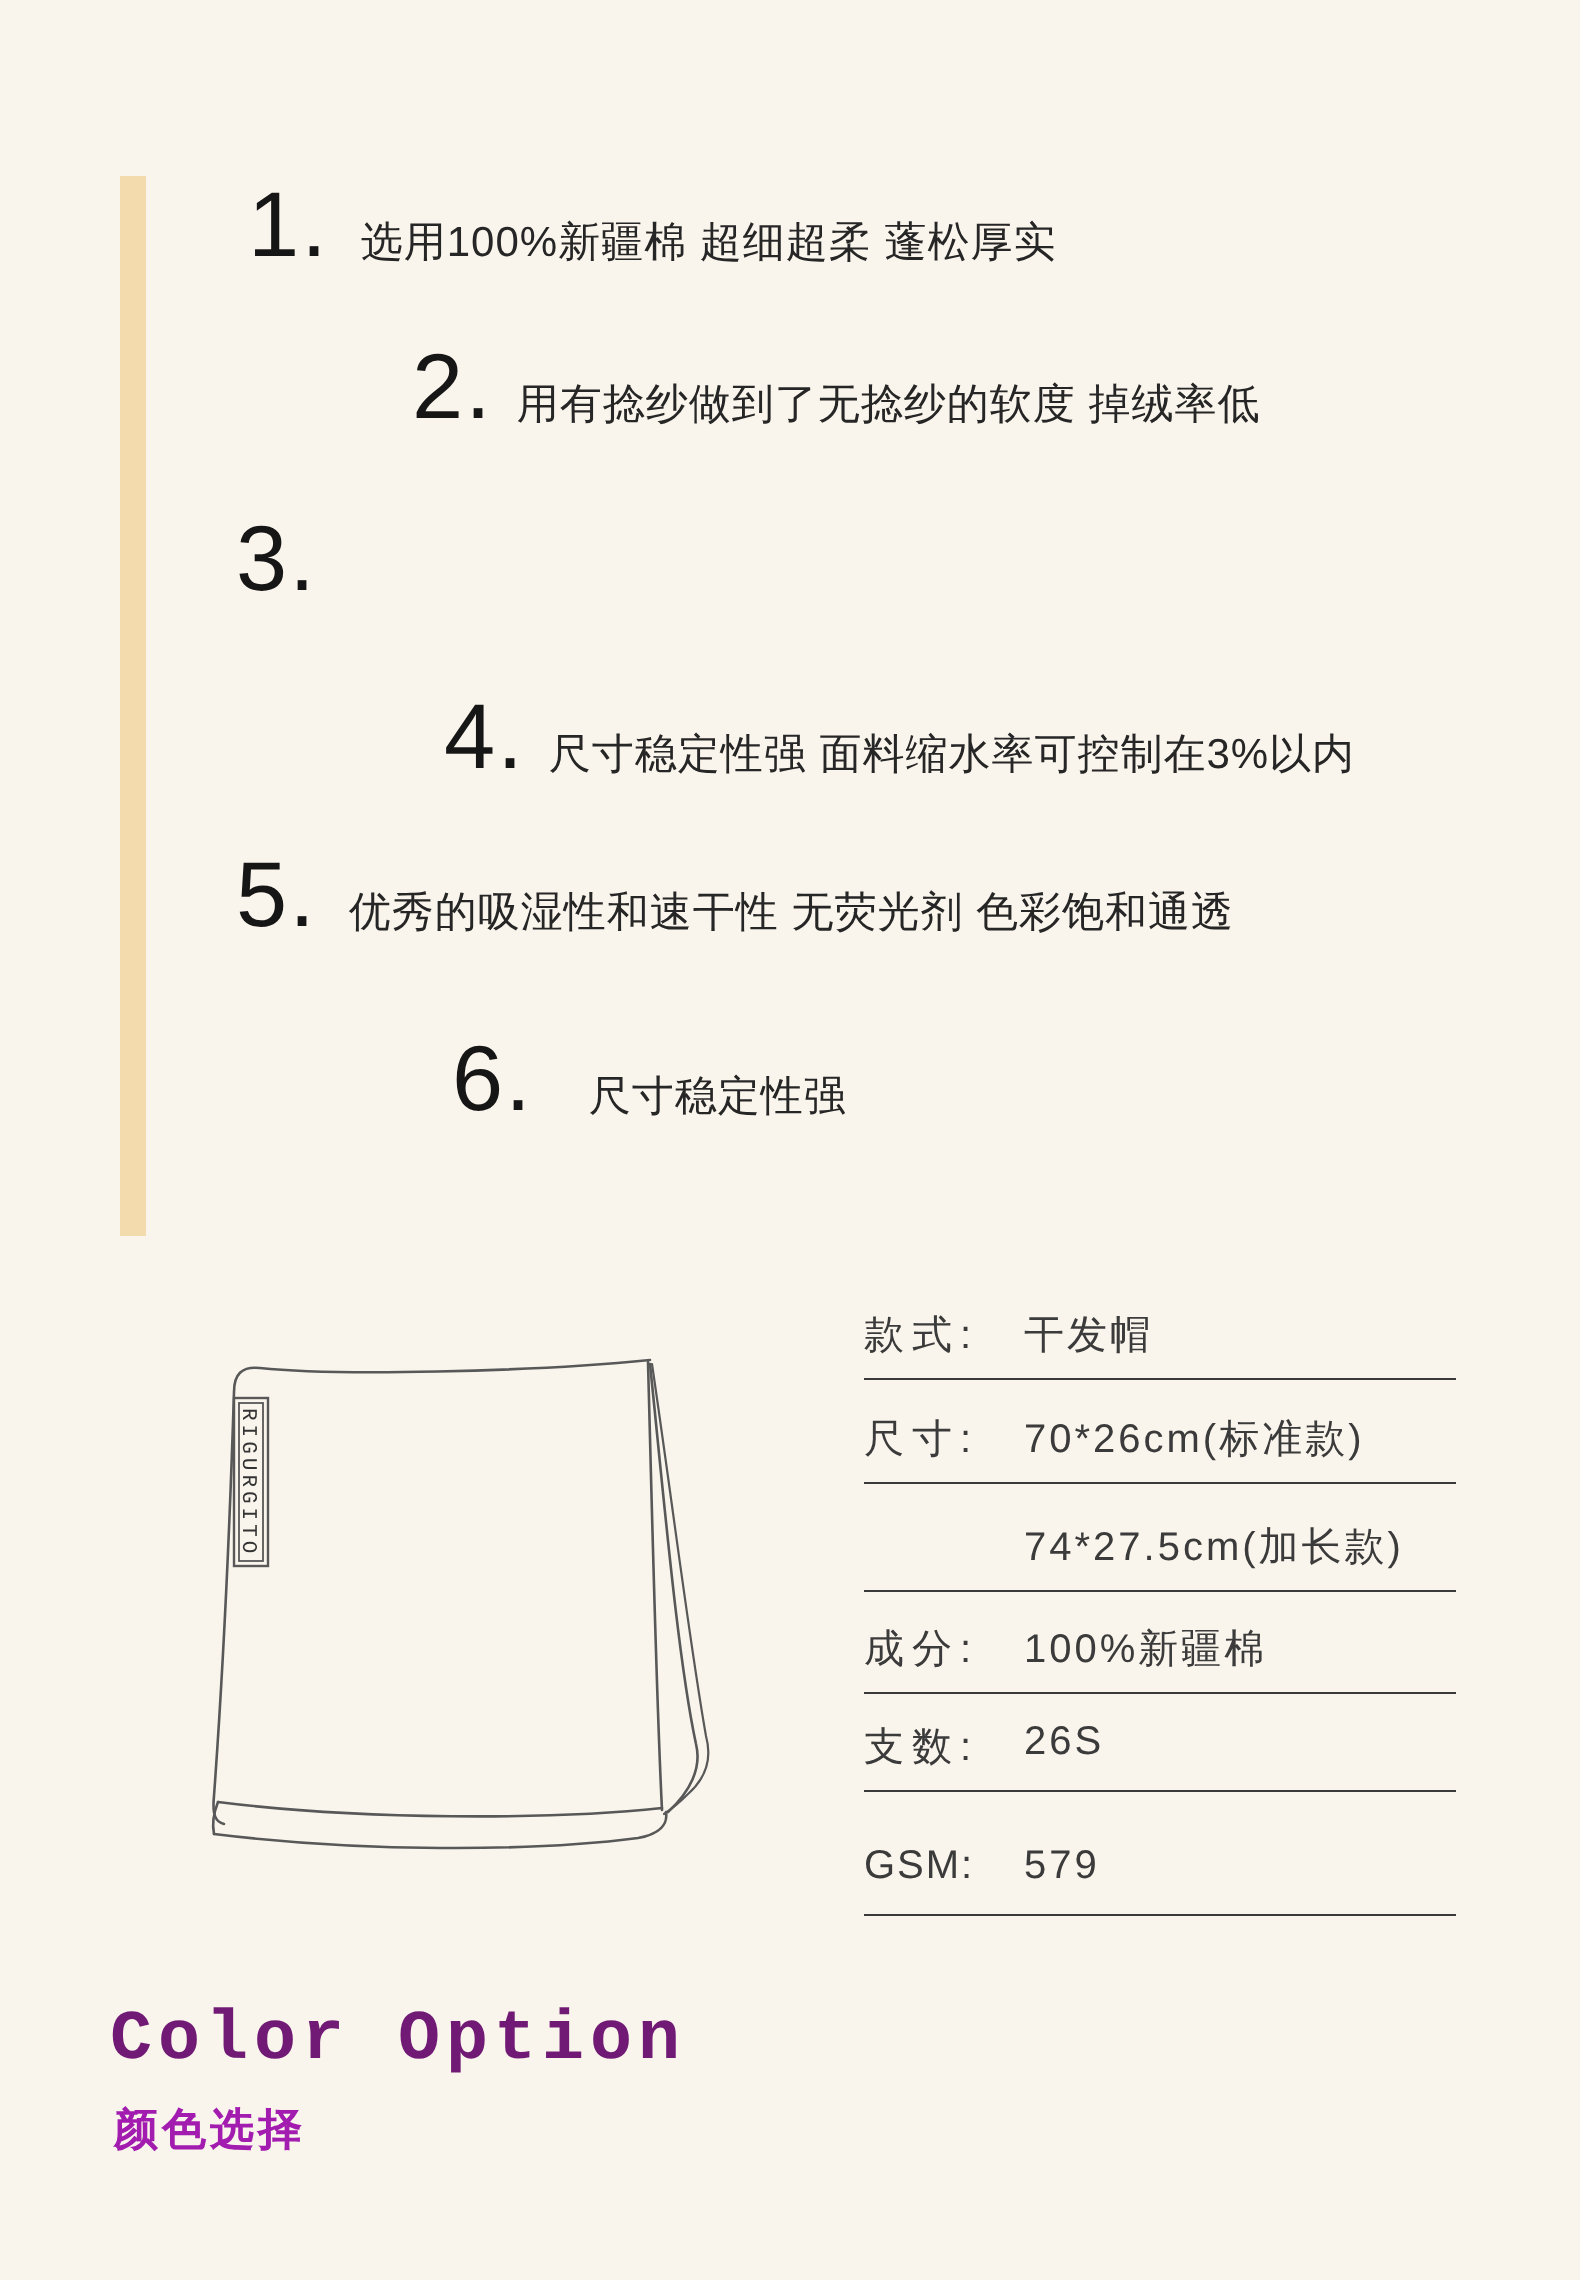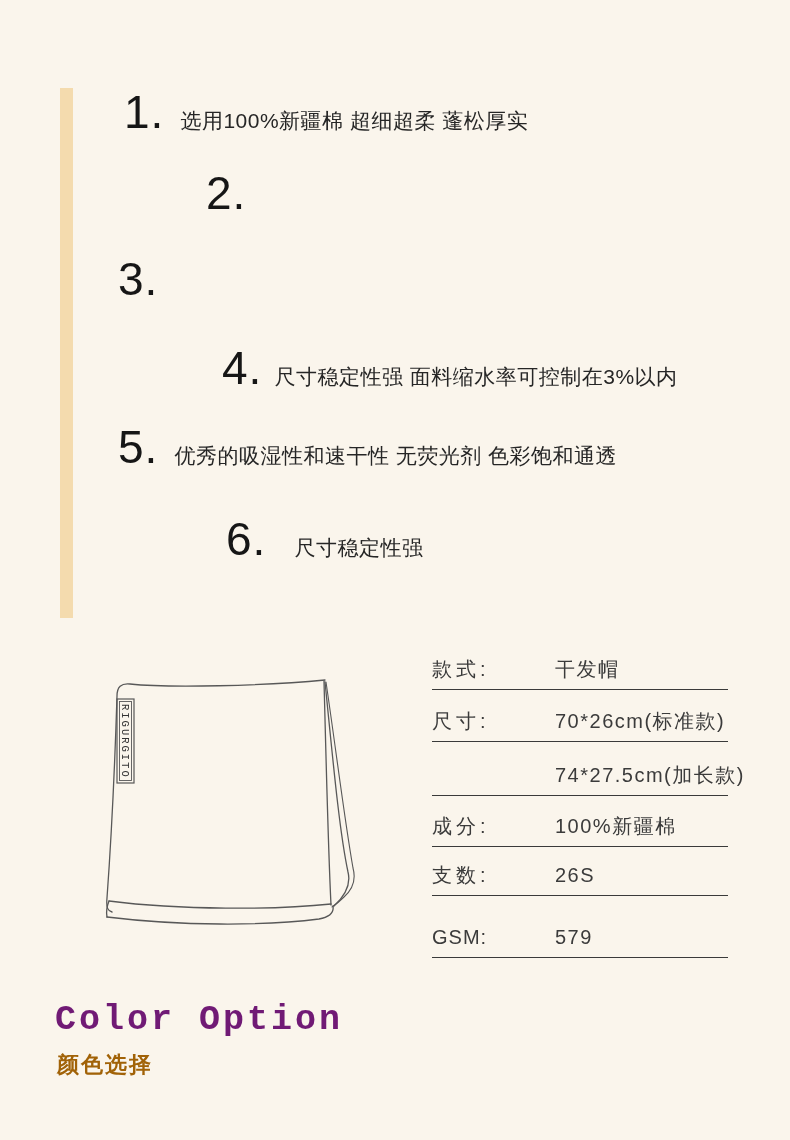--- a/index.html
+++ b/index.html
@@ -50,22 +50,22 @@
   }
   .towel-illustration svg{width:100%;height:100%;}
 
   
   .spec-table{
     position:absolute;left:432px;top:654px;width:296px;
   }
   .spec-row{
     position:absolute;left:0;width:296px;height:36px;
     border-bottom:1px solid var(--line);
-    display:flex;align-items:center;padding-bottom:5px;
-    font-size:20px;color:var(--spec-ink);white-space:nowrap;gap:43px;
+    display:flex;align-items:flex-start;padding-bottom:5px;
+    font-size:20px;color:var(--spec-ink);white-space:nowrap;
   }
   .spec-row:nth-child(1){top:0px;}
   .spec-row:nth-child(2){top:52px;}
   .spec-row:nth-child(3){top:106px;}
   .spec-row:nth-child(4){top:157px;}
   .spec-row:nth-child(5){top:206px;}
   .spec-row:nth-child(6){top:268px;}
   .spec-label{
     width:80px;flex:0 0 80px;letter-spacing:4px;
   }
@@ -74,37 +74,38 @@
 
   
   .color-option-title{
     position:absolute;left:55px;top:1000px;
     font-family:"Liberation Mono", monospace;
     font-size:35px;font-weight:bold;letter-spacing:3px;color:#701a75;
     white-space:nowrap;
   }
   .color-option-subtitle{
     position:absolute;left:57px;top:1050px;
-    font-size:22px;font-weight:bold;letter-spacing:2px;color:#a16207;
+    font-size:22px;font-weight:bold;letter-spacing:2px;color:#a21caf;
     white-space:nowrap;
   }
 </style>
 </head>
 <body>
 
 <div class="page">
 
   <div class="accent-bar"></div>
 
   <div class="feature-row f1">
     <span class="feature-num">1.</span>
     <span class="feature-text">选用100%新疆棉 超细超柔 蓬松厚实</span>
   </div>
   <div class="feature-row f2">
     <span class="feature-num">2.</span>
+    <span class="feature-text">用有捻纱做到了无捻纱的软度 掉绒率低</span>
   </div>
   <div class="feature-row f3">
     <span class="feature-num">3.</span>
   </div>
   <div class="feature-row f4">
     <span class="feature-num">4.</span>
     <span class="feature-text">尺寸稳定性强 面料缩水率可控制在3%以内</span>
   </div>
   <div class="feature-row f5">
     <span class="feature-num">5.</span>

